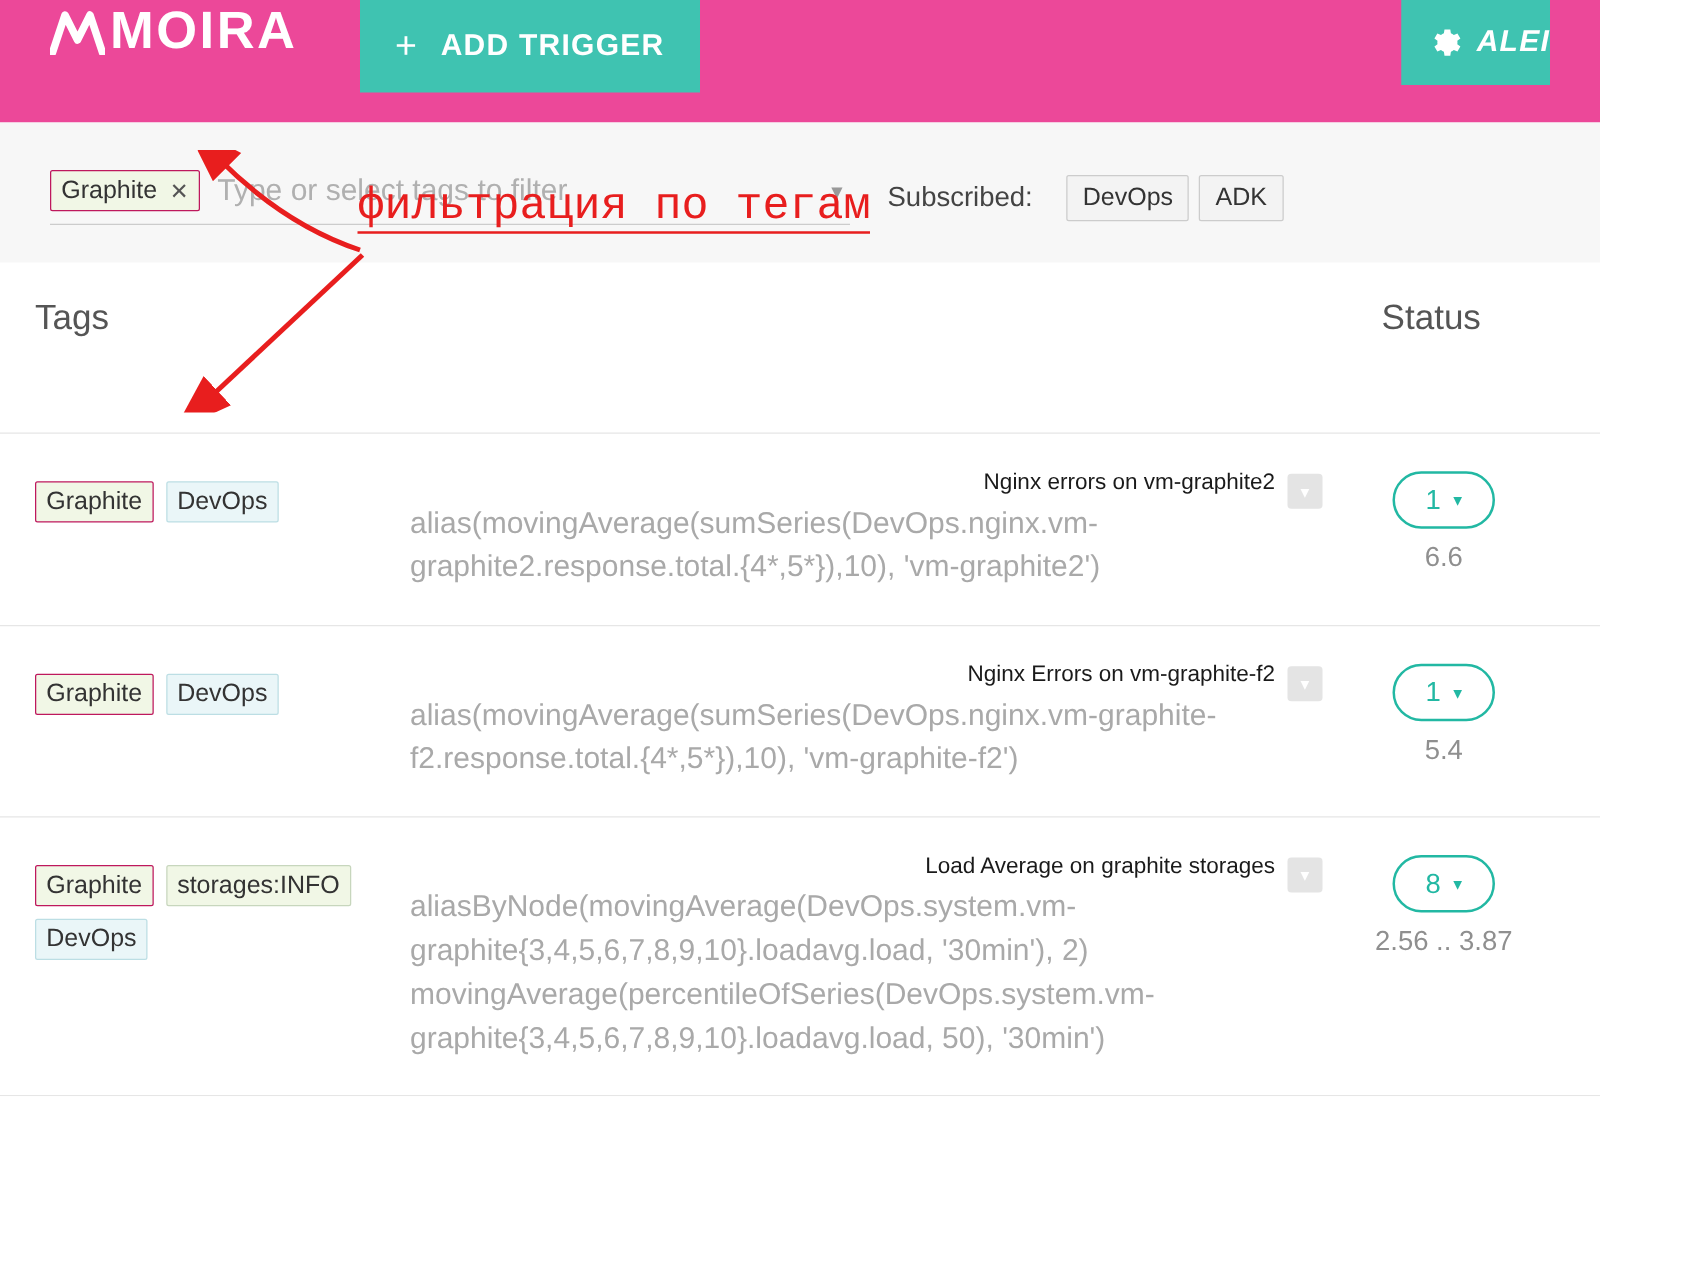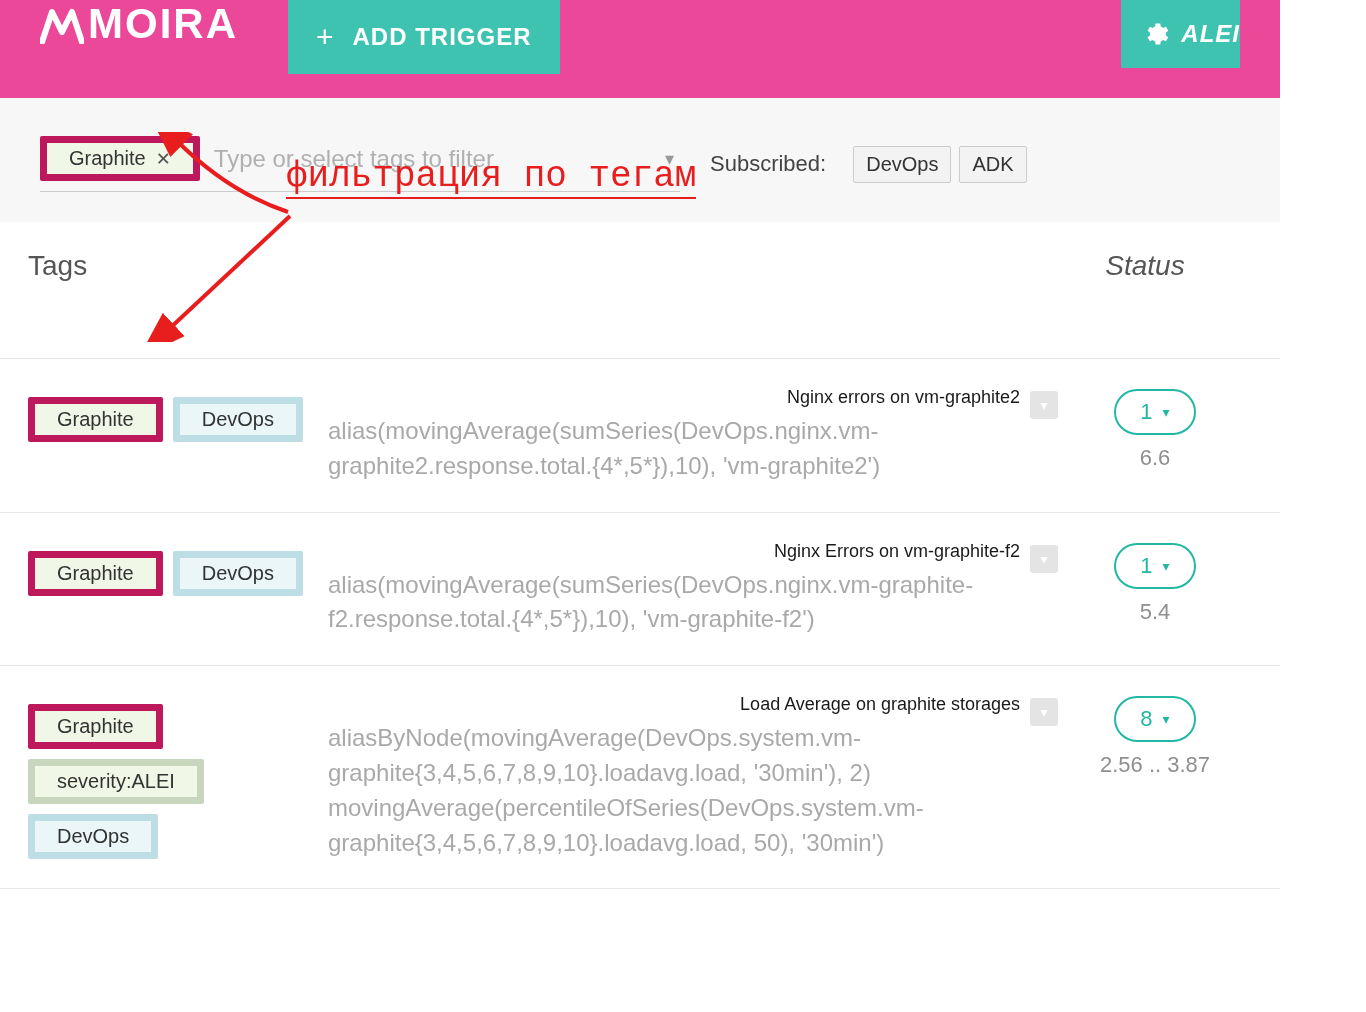--- a/index.html
+++ b/index.html
@@ -62,23 +62,23 @@
     background: #f7f7f7;
     padding: 38px 40px 30px 40px;
     display: flex;
     align-items: center;
     position: relative;
     z-index: 1;
   }
   .tag-chip {
     display: inline-flex;
     align-items: center;
-    border: 7px solid #be185d;
+    border: 1px solid #be185d;
     background: #f1f7e6;
-    padding: 4px 22px;
+    padding: 4px 8px;
     font-size: 20px;
     border-radius: 2px;
     color: #333;
   }
   .tag-chip.devops { background: #eaf6f8; border-color: #bcdee4; }
   .tag-chip.sev { background: #f1f7e6; border-color: #c7d6bd; }
   .tag-chip .close-x { margin-left: 10px; font-size: 18px; color: #555; }
   .tag-input-wrap {
     display: flex;
     align-items: center;
@@ -117,21 +117,21 @@
     margin-right: 8px;
     color: #333;
   }
   .headings {
     display: flex;
     align-items: baseline;
     padding: 28px 40px 10px 28px;
   }
   .h-tags { width: 300px; font-size: 28px; color: #555; }
   .h-trigger { flex: 1; }
-  .h-status { width: 190px; font-size: 28px; color: #555; text-align: center; font-style: italic; }
+  .h-status { width: 190px; font-size: 28px; color: #555; text-align: center; }
   .annotation-wrap {
     position: relative;
     height: 66px;
   }
   .annotation-text {
     position: absolute;
     left: 286px;
     top: -66px;
     font-size: 36px;
     color: #e81e1e;
@@ -320,21 +320,21 @@
         <div class="status-pill">
           <span>1</span>
           <span class="chev">▾</span>
         </div>
         <div class="status-value">5.4</div>
       </div>
     </div>
     <div class="row">
       <div class="row-tags">
         <span class="tag-chip ">Graphite</span>
-        <span class="tag-chip sev">severity:ALEI</span>
+        <span class="tag-chip sev">storages:INFO</span>
         <span class="tag-chip devops">DevOps</span>
       </div>
       <div class="row-trigger">
         <div class="trigger-title">Load Average on graphite storages</div>
         <div class="trigger-expr">aliasByNode(movingAverage(DevOps.system.vm-graphite{3,4,5,6,7,8,9,10}.loadavg.load, '30min'), 2) movingAverage(percentileOfSeries(DevOps.system.vm-graphite{3,4,5,6,7,8,9,10}.loadavg.load, 50), '30min')</div>
       </div>
       <div class="row-action">
         <div class="collapse-box">▾</div>
       </div>
       <div class="row-status">

